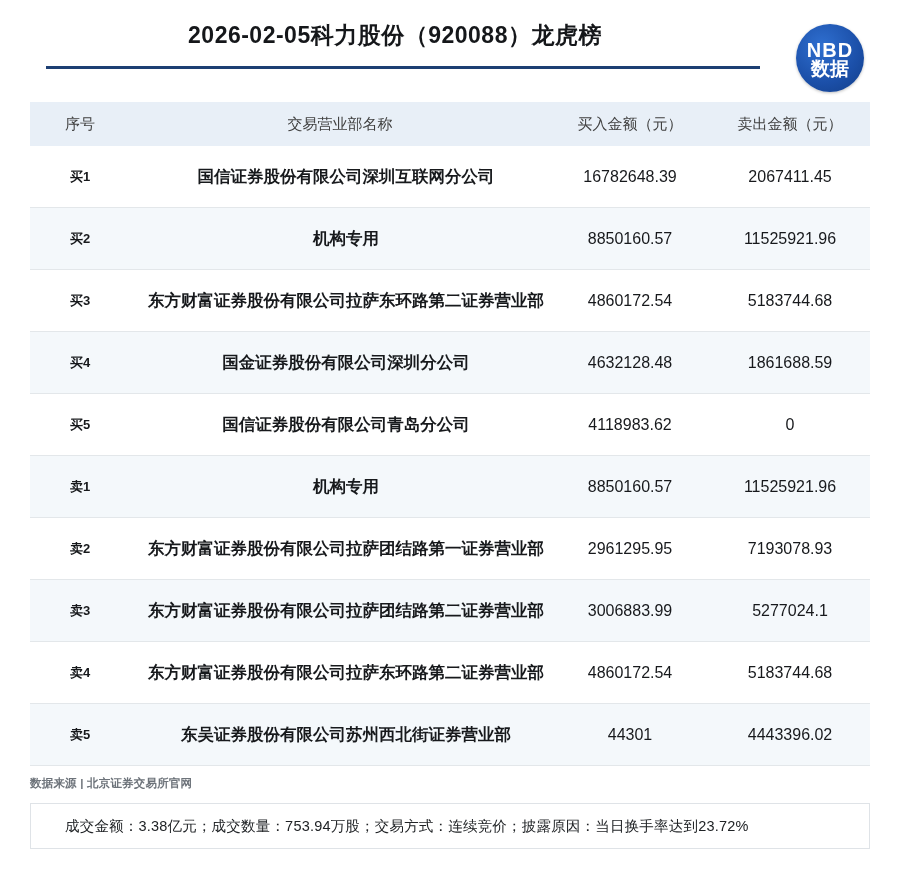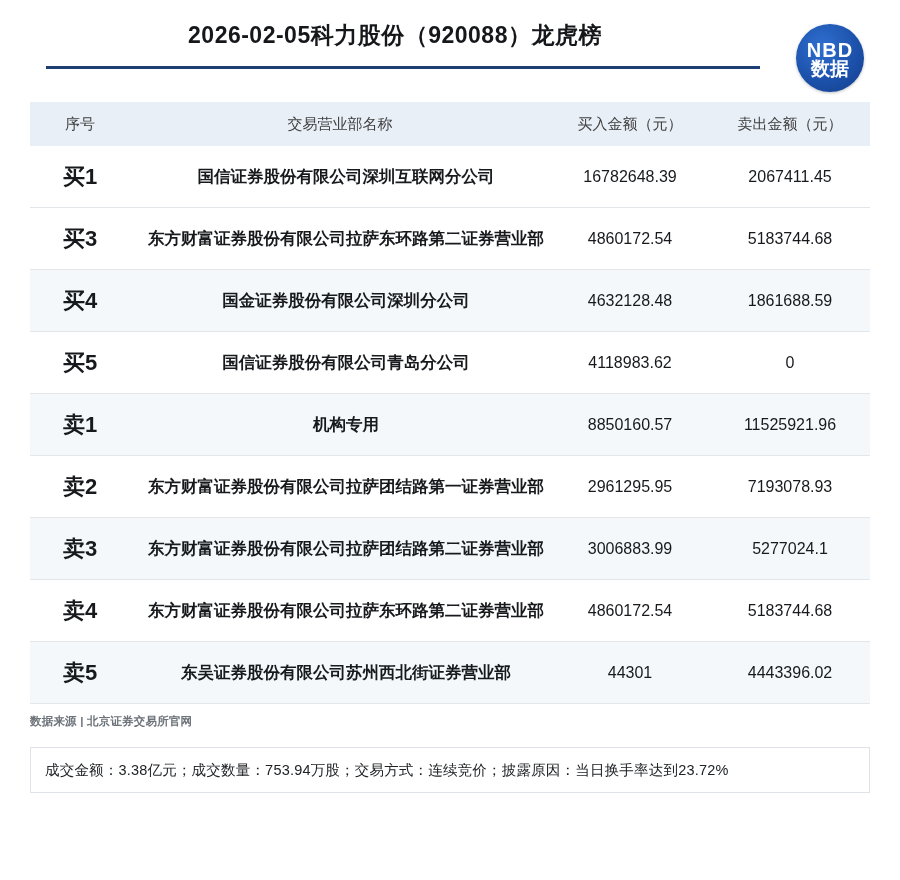--- a/index.html
+++ b/index.html
@@ -117,49 +117,50 @@
   td.c-buy  { width: 160px; }
   td.c-sell { width: 160px; }
 
   .cell-name {
     font-weight: bold;
     font-size: 16.5px;
     padding-left: 12px;
   }
   .cell-seq {
     font-weight: bold;
-    font-size: 22px;
+    font-size: 13px;
   }
   .cell-num {
     font-size: 16px;
   }
 
   
   .source {
-    margin: 10px 0 18px 30px;
+    margin: 10px 0 12px 30px;
     font-size: 11.5px;
     color: #6d737a;
     font-weight: bold;
     letter-spacing: 0.2px;
   }
   .note-box {
     margin: 9px 30px 0 30px;
     width: 840px;
     box-sizing: border-box;
     border: 1px solid #dfe3e7;
     background: #ffffff;
     height: 46px;
     display: flex;
     align-items: center;
     padding: 0 14px;
   }
   .note-text {
     font-size: 14.5px;
     color: #202326;
     letter-spacing: 0.2px;
+    margin-left: 20px;
   }
 </style>
 </head>
 <body>
 
 <div class="page">
 
   <div class="header">
     <div class="title">2026-02-05科力股份（920088）龙虎榜</div>
     <div class="title-rule"></div>
@@ -179,20 +180,26 @@
           <th style="width:160px">卖出金额（元）</th>
         </tr>
       </thead>
       <tbody>
         <tr>
           <td class="c-seq"><span class="cell-seq">买1</span></td>
           <td class="c-name"><span class="cell-name">国信证券股份有限公司深圳互联网分公司</span></td>
           <td class="c-buy"><span class="cell-num">16782648.39</span></td>
           <td class="c-sell"><span class="cell-num">2067411.45</span></td>
         </tr>
+        <tr class="alt">
+          <td class="c-seq"><span class="cell-seq">买2</span></td>
+          <td class="c-name"><span class="cell-name">机构专用</span></td>
+          <td class="c-buy"><span class="cell-num">8850160.57</span></td>
+          <td class="c-sell"><span class="cell-num">11525921.96</span></td>
+        </tr>
         <tr>
           <td class="c-seq"><span class="cell-seq">买3</span></td>
           <td class="c-name"><span class="cell-name">东方财富证券股份有限公司拉萨东环路第二证券营业部</span></td>
           <td class="c-buy"><span class="cell-num">4860172.54</span></td>
           <td class="c-sell"><span class="cell-num">5183744.68</span></td>
         </tr>
         <tr class="alt">
           <td class="c-seq"><span class="cell-seq">买4</span></td>
           <td class="c-name"><span class="cell-name">国金证券股份有限公司深圳分公司</span></td>
           <td class="c-buy"><span class="cell-num">4632128.48</span></td>

